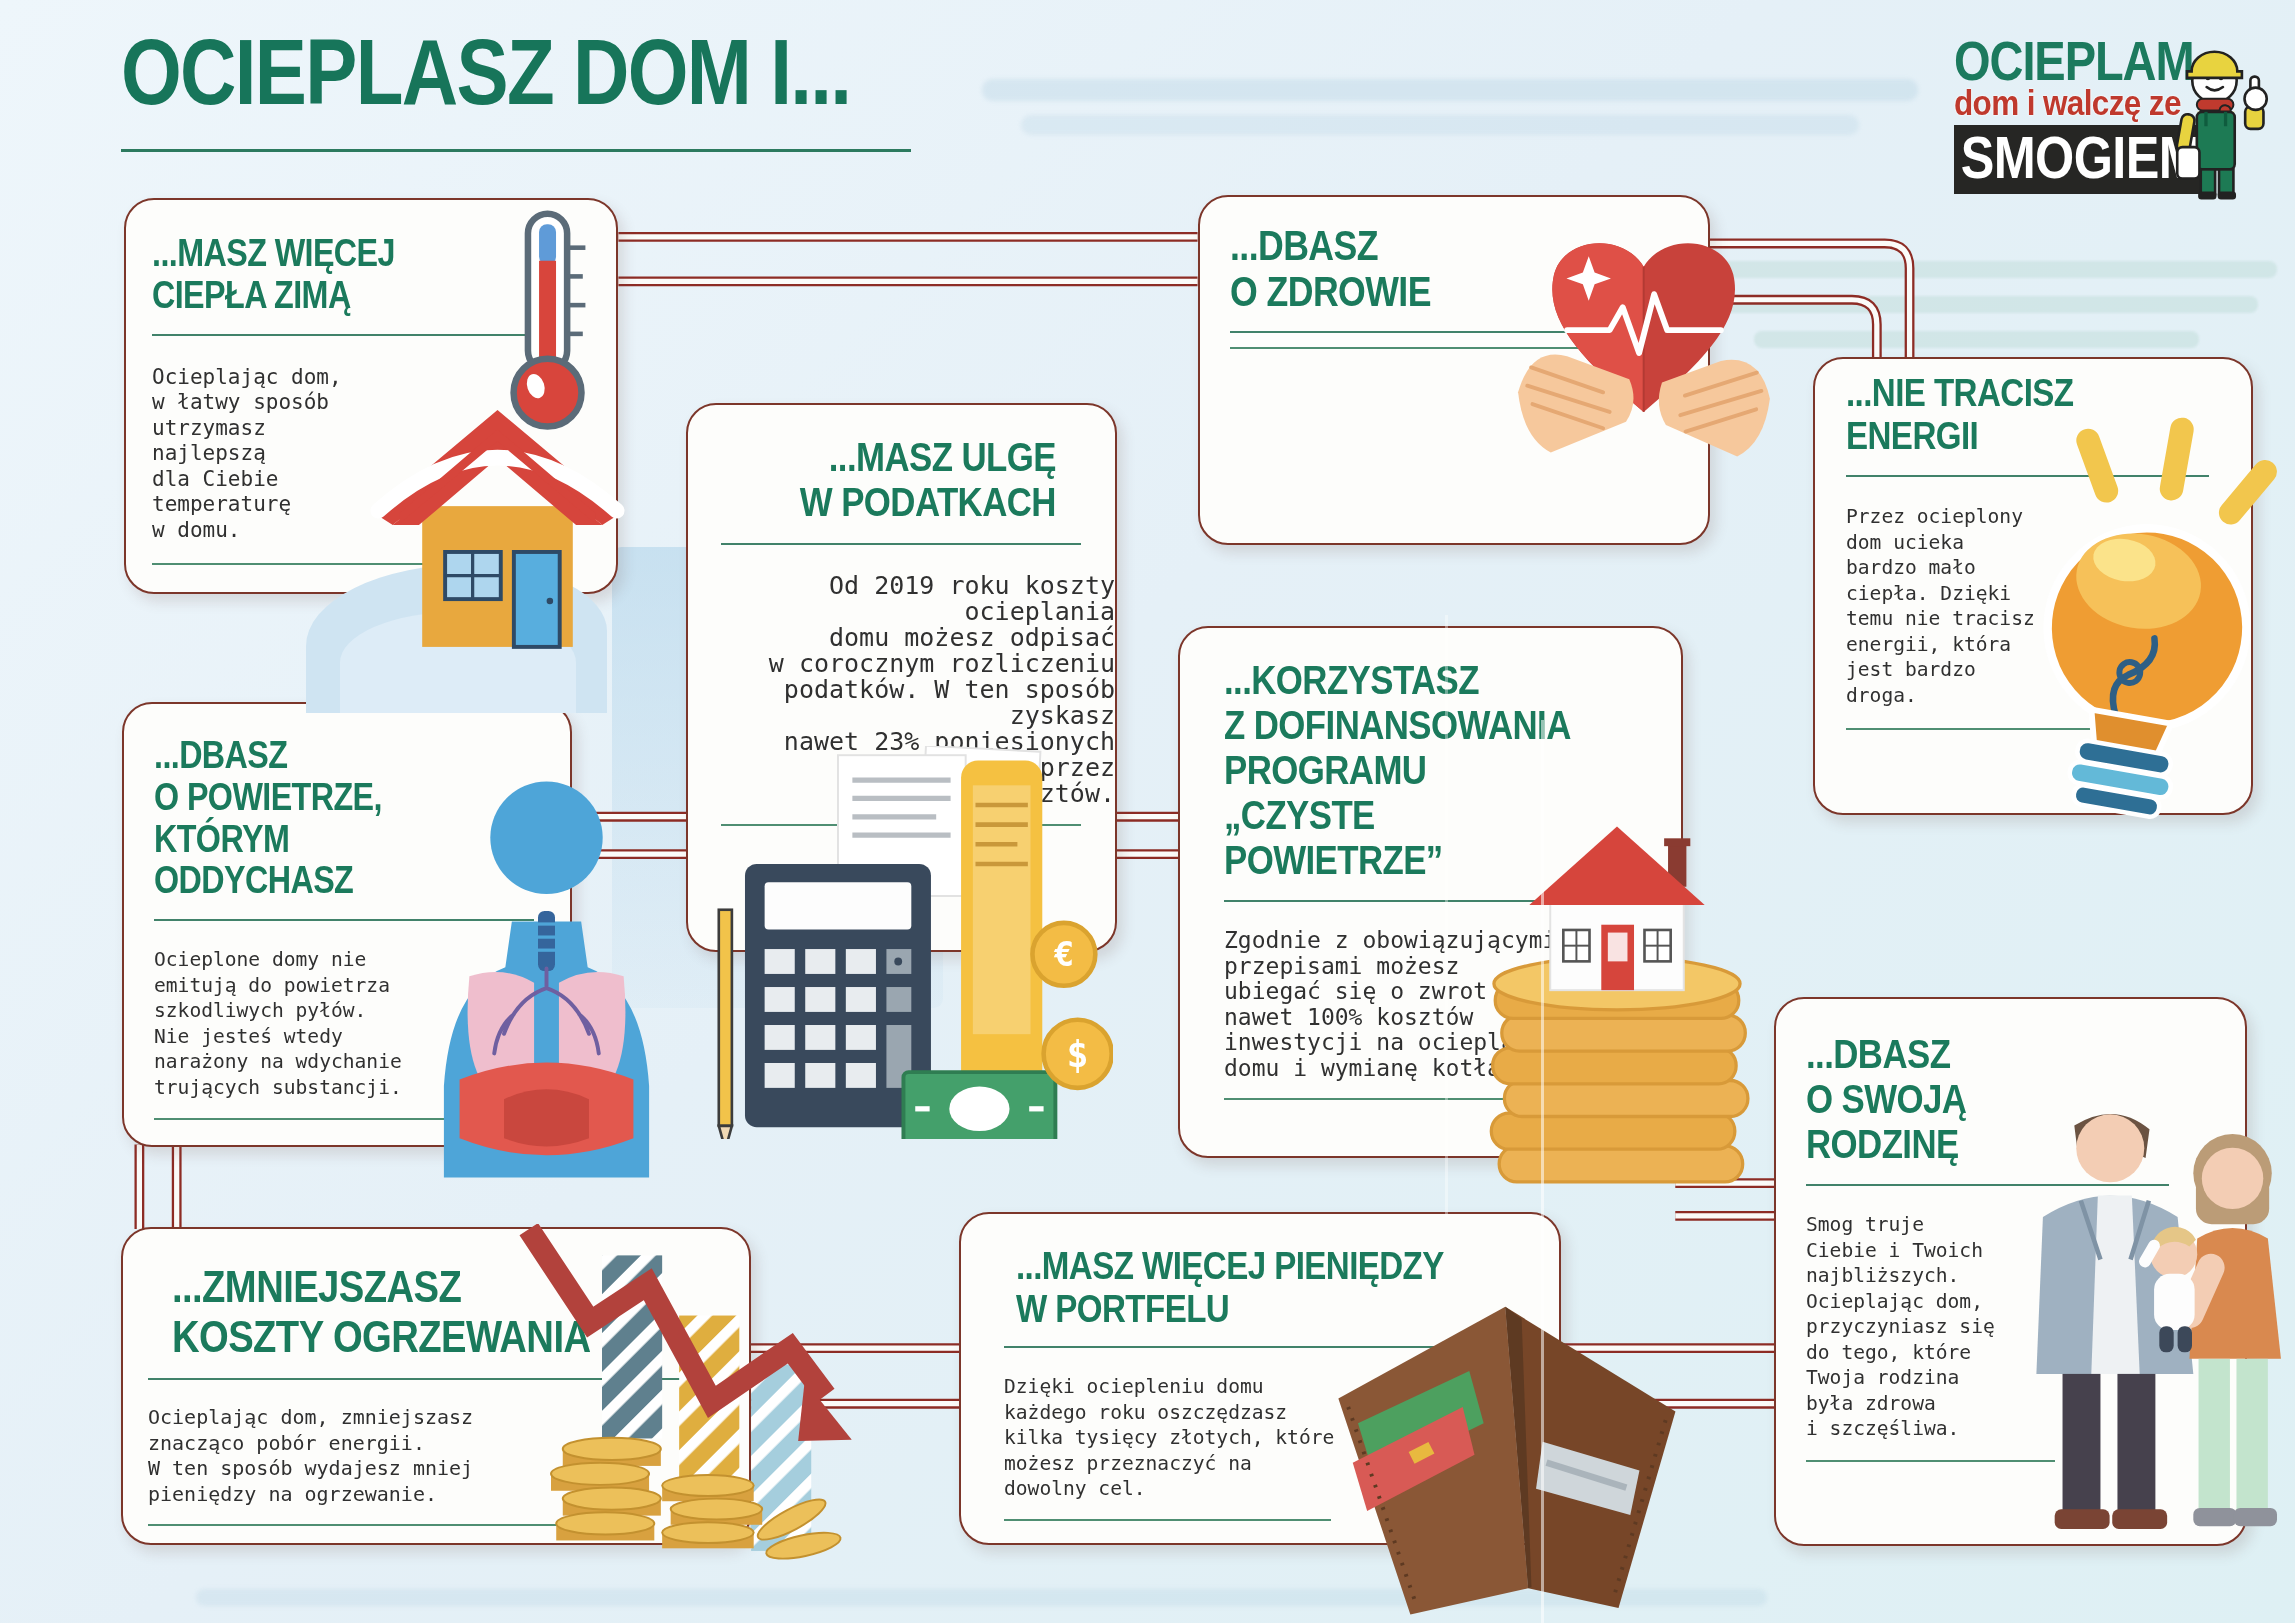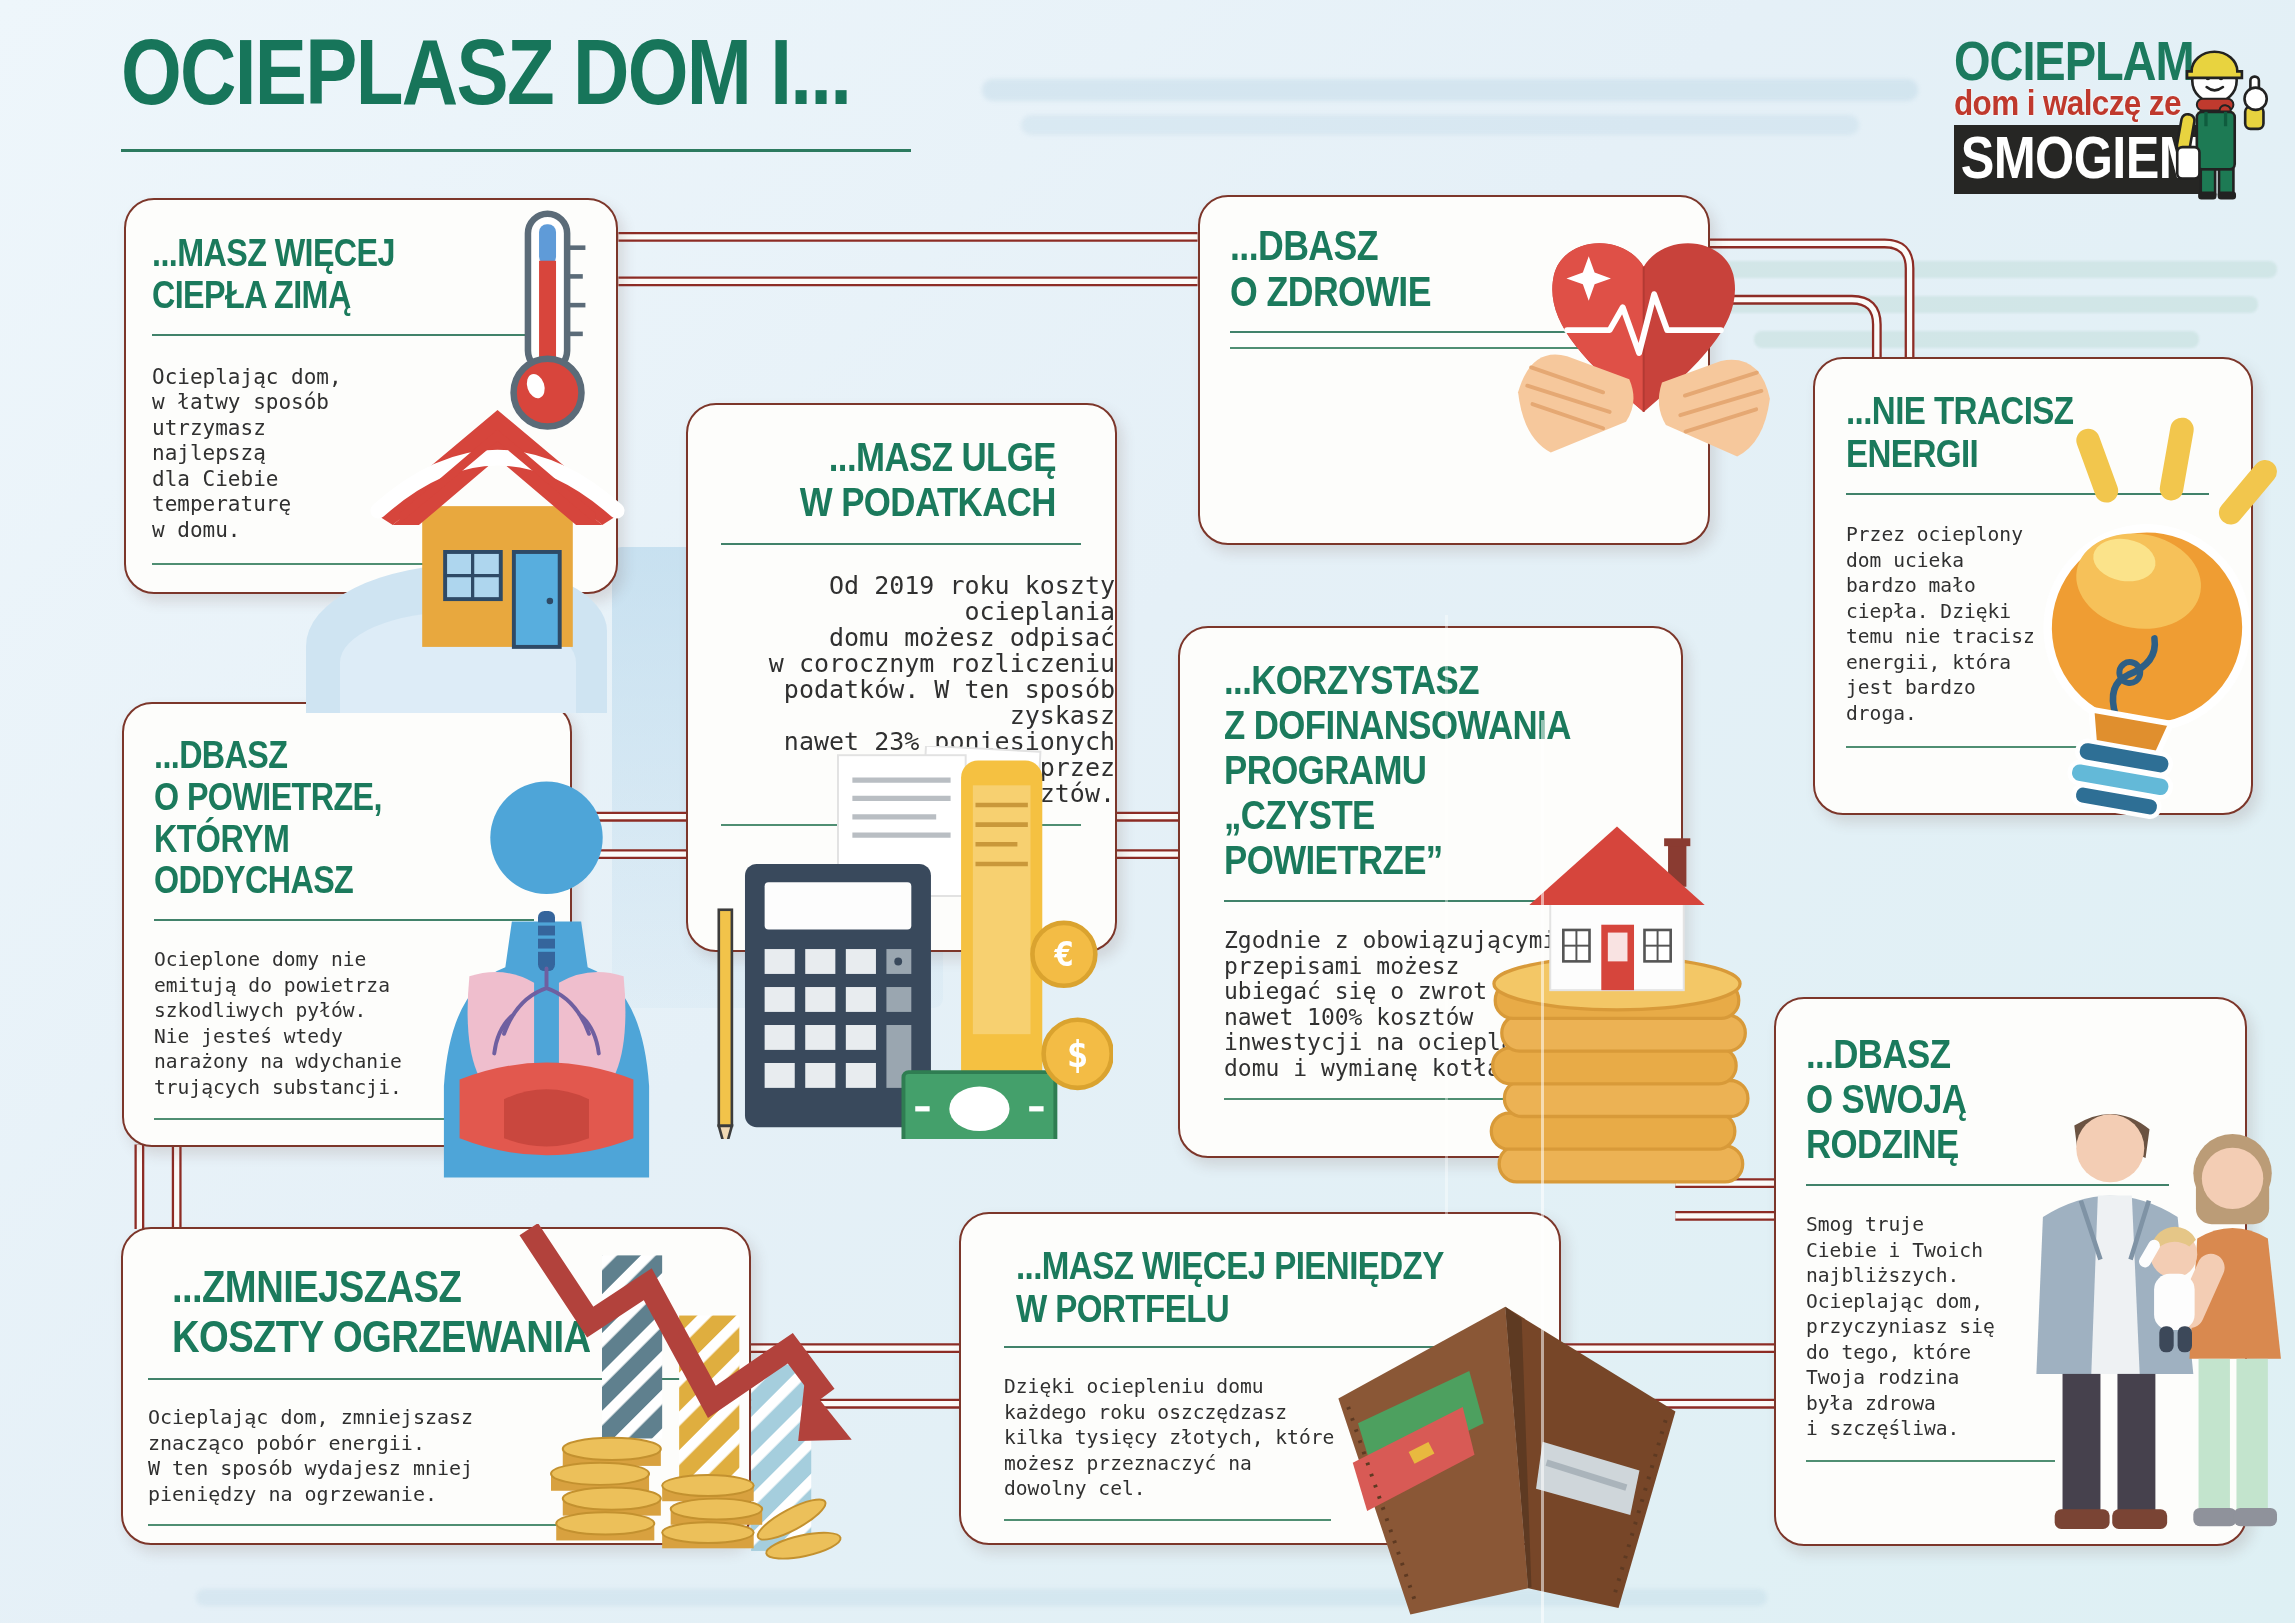--- a/index.html
+++ b/index.html
@@ -52,21 +52,21 @@
   #card-a{left:124px;top:198px;width:494px;height:396px;padding:33px 0 0 26px;}
   #card-a h2{font-size:38px;}
   #card-a .rule.top{width:425px;margin-top:17px;}
   #card-a p{margin-top:29px;}
   #card-a .rule.bottom{width:281px;margin-top:19.6px;}
   #card-b{left:1198px;top:195px;width:512px;height:350px;padding:26px 0 0 30px;}
   #card-b h2{font-size:42px;}
   #card-b .rule.top{width:458px;margin-top:15.7px;}
   #card-b p{margin-top:19.6px;font-size:20px;line-height:24px;}
   #card-b .rule.bottom{width:461px;margin-top:14.4px;}
-  #card-c{left:1813px;top:357px;width:440px;height:458px;padding:31px 0 0 31px;}
+  #card-c{left:1813px;top:357px;width:440px;height:458px;padding:13px 0 0 31px;}
   #card-c h2{font-size:39px;}
   #card-c .rule.top{width:363px;margin-top:17px;}
   #card-c p{margin-top:27.5px;font-size:19.6px;}
   #card-c .rule.bottom{width:259px;margin-top:19.6px;}
   #card-d{left:686px;top:403px;width:431px;height:549px;padding:30px 0 0 33px;text-align:right;}
   #card-d h2{font-size:41px;}
   #card-d .rule.top{width:360px;margin-top:18.3px;}
   #card-d p{margin-top:27.5px;font-size:25px;line-height:26px;}
   #card-d .rule.bottom{width:360px;margin-top:17px;}
   #card-e{left:122px;top:702px;width:450px;height:445px;padding:31px 0 0 30px;}

